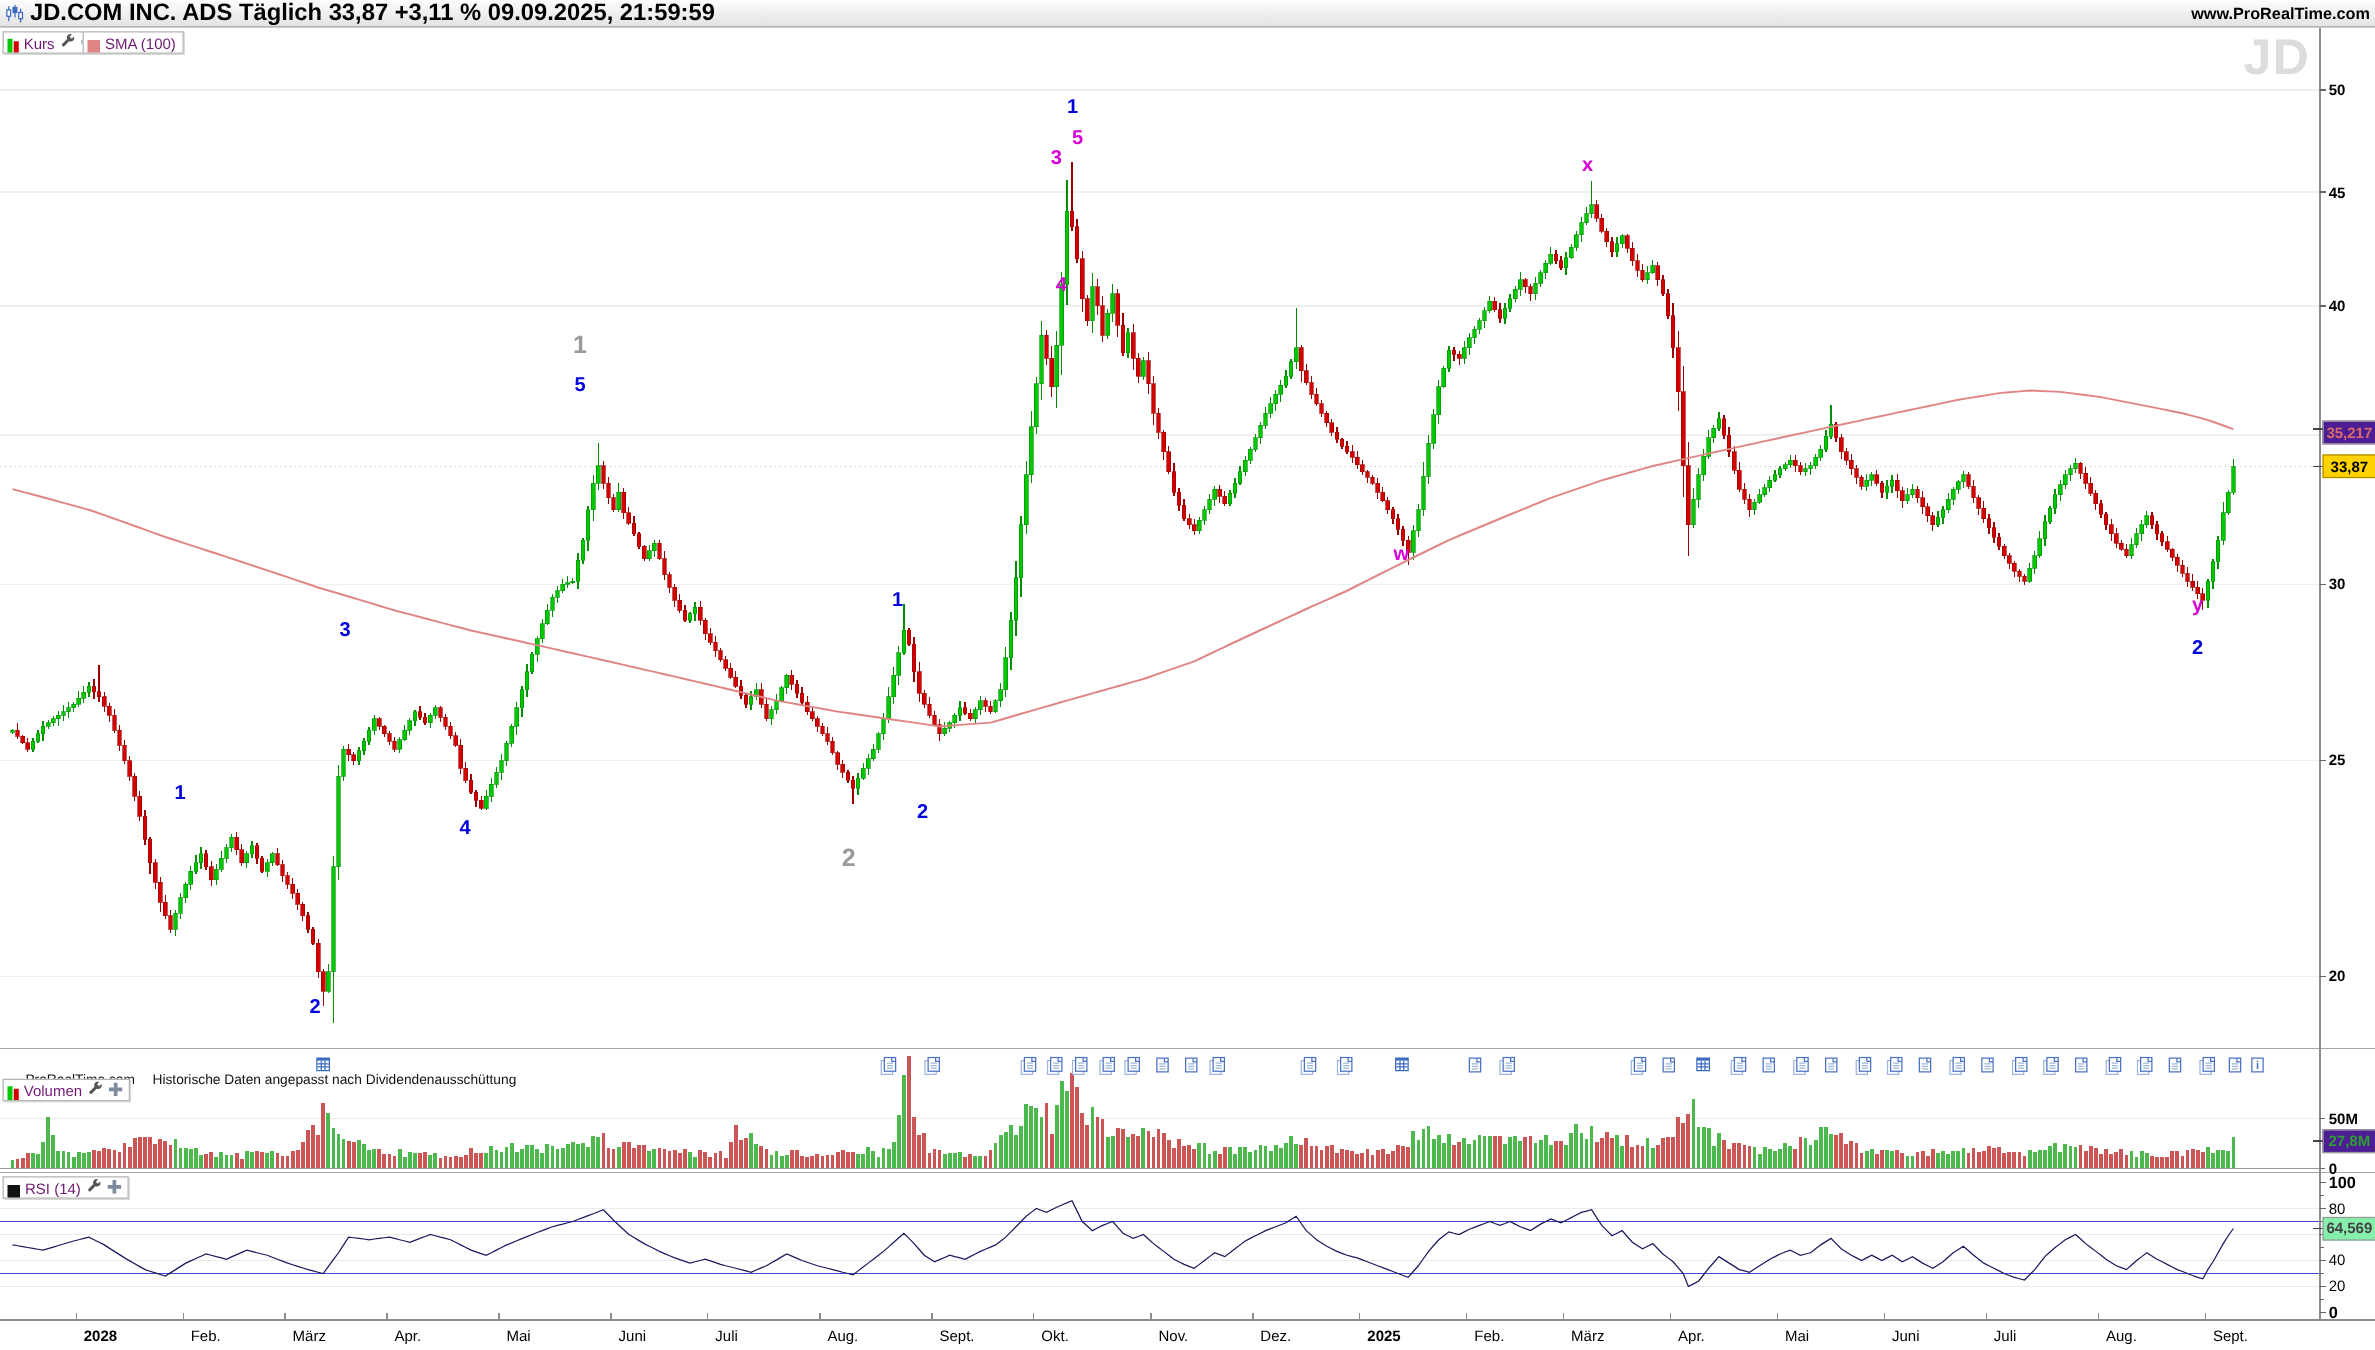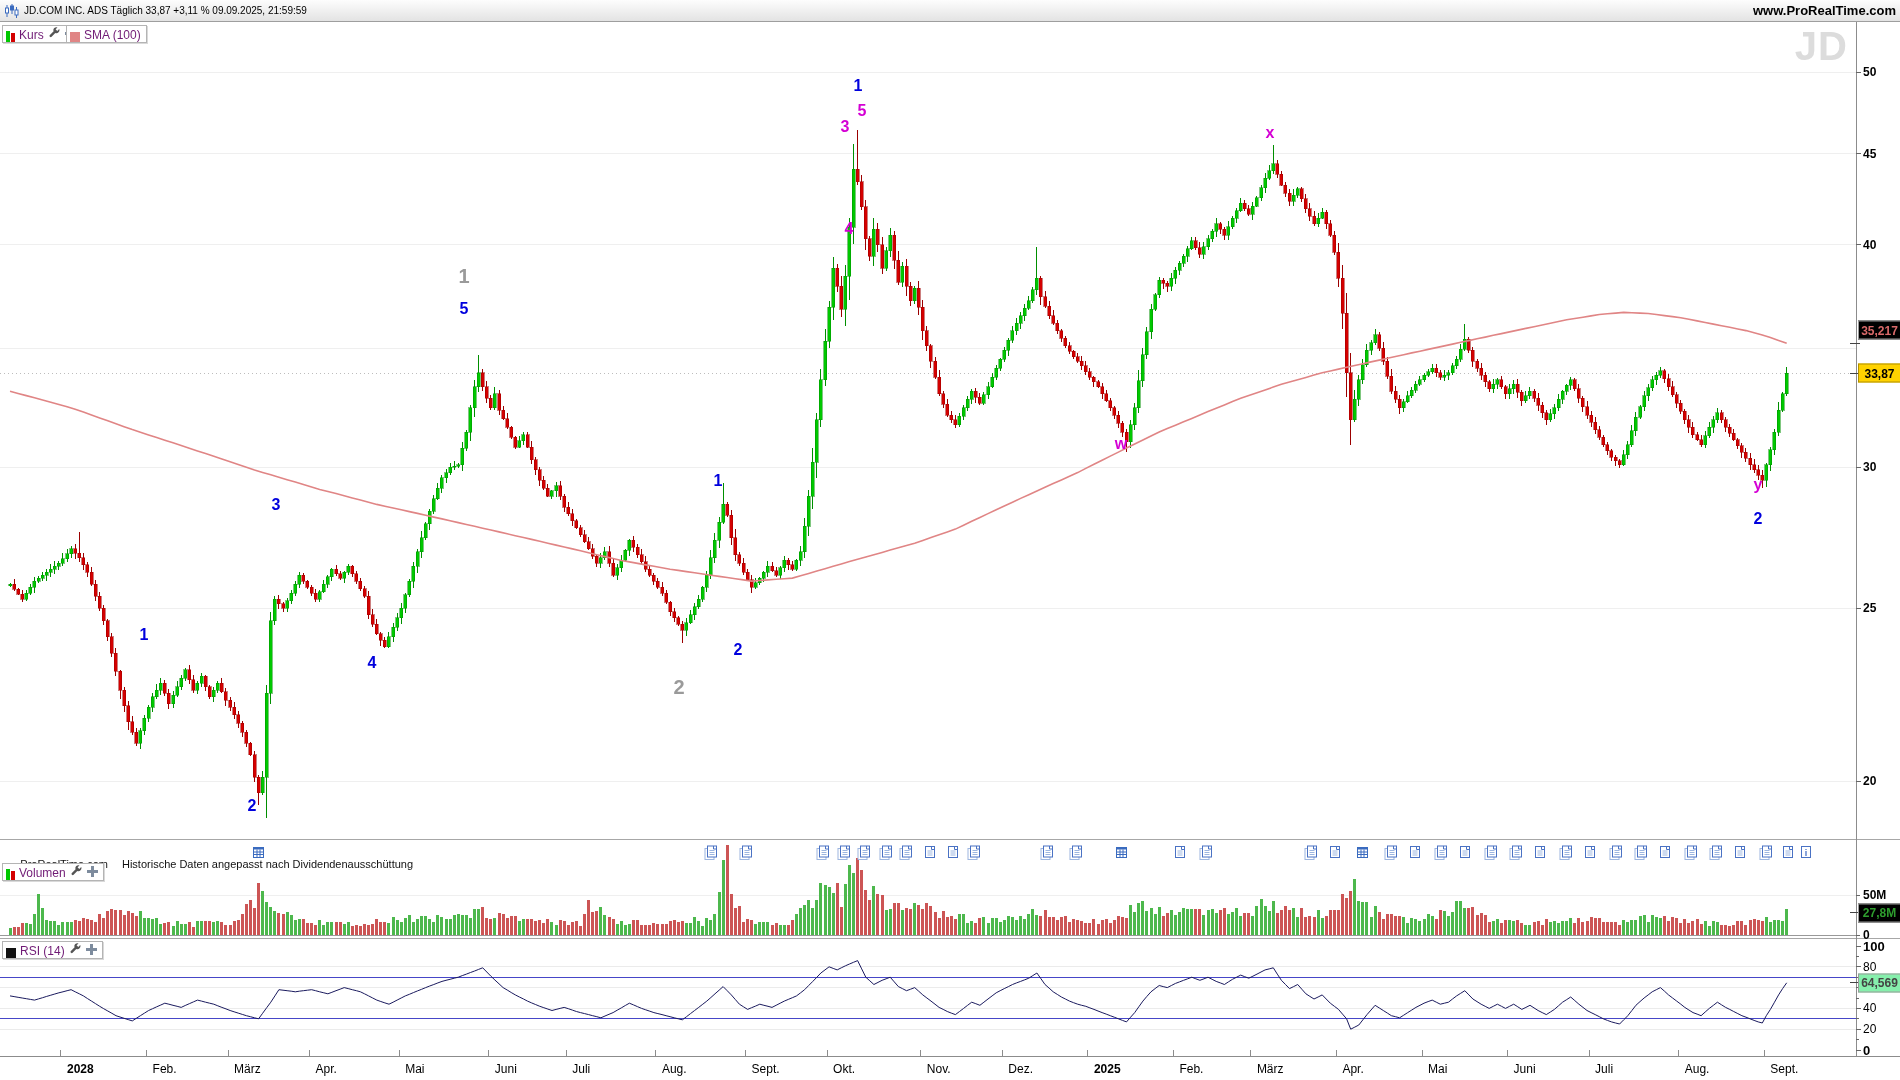--- a/index.html
+++ b/index.html
@@ -2,21 +2,21 @@
 <html><head>
 <meta charset="utf-8">
 <style>
   html,body{margin:0;padding:0;width:1900px;height:1080px;overflow:hidden;background:#fff;
     font-family:"Liberation Sans","DejaVu Sans",sans-serif;}
   #app{position:relative;width:1900px;height:1080px;}
   .titlebar{position:absolute;left:0;top:0;width:1900px;height:22px;
     background:linear-gradient(#fdfdfd,#e3e3e3);border-bottom:1px solid #9e9e9e;
     display:flex;align-items:center;box-sizing:border-box;}
   .tb-icon{margin-left:3px;margin-right:5px;display:inline-flex;}
-  .tb-title{font-size:10px;font-weight:normal;color:#000;white-space:pre;}
+  .tb-title{font-size:19px;font-weight:bold;color:#000;white-space:pre;}
   .tb-url{margin-left:auto;margin-right:4px;font-size:13px;font-weight:bold;color:#000;}
   .chart{position:absolute;left:0;top:22px;width:1900px;height:1058px;}
   svg#plot{position:absolute;left:0;top:0;}
   .chip{position:absolute;display:flex;align-items:flex-end;gap:4px;height:16px;
     background:#fff;border:1px solid #b4b4b4;box-shadow:1px 1px 0 #d9d9d9;
     padding:0 5px 0 3px;font-size:12px;color:#701a75;white-space:nowrap;z-index:5;}
   .sw2{display:inline-flex;align-items:flex-end;gap:1px;}
   .sw2 i{display:inline-block;width:4px;}
   .sw2 .g{height:11px;background:#00c800;}
   .sw2 .r{height:9px;background:#d40000;}
@@ -1544,23 +1544,23 @@
         <div class="ann" style="left:718px;top:459px;color:#0000dd;font-size:16px">1</div>
         <div class="ann" style="left:738px;top:628px;color:#0000dd;font-size:16px">2</div>
         <div class="ann" style="left:858px;top:64px;color:#0000dd;font-size:16px">1</div>
         <div class="ann" style="left:862px;top:89px;color:#d400d4;font-size:16px">5</div>
         <div class="ann" style="left:845px;top:105px;color:#d400d4;font-size:16px">3</div>
         <div class="ann" style="left:849px;top:207px;color:#d400d4;font-size:16px">4</div>
         <div class="ann" style="left:1121px;top:422px;color:#d400d4;font-size:16px">w</div>
         <div class="ann" style="left:1270px;top:111px;color:#d400d4;font-size:16px">x</div>
         <div class="ann" style="left:1758px;top:463px;color:#d400d4;font-size:16px">y</div>
         <div class="ann" style="left:1758px;top:497px;color:#0000dd;font-size:16px">2</div>
-        <div class="vbox" style="top:308px;color:#d96a6a;background:#000000">35,217</div>
+        <div class="vbox" style="top:324px;color:#d96a6a;background:#4c1d95">35,217</div>
         <div class="vbox" style="top:351.4678440752124px;color:#000;background:#ffd200;border-color:#b08f00">33,87</div>
-        <div class="vbox" style="top:890.76px;color:#2e9e2e;background:#000000">27,8M</div>
+        <div class="vbox" style="top:890.76px;color:#2e9e2e;background:#4c1d95">27,8M</div>
         <div class="vbox" style="top:960.84824px;color:#444;background:#86efac">64,569</div>
         <div class="evt" style="left:252px;top:823px"><svg width="13" height="13" viewBox="0 0 13 13">
             <rect x="1" y="1" width="11" height="11" fill="#3a6bbf"></rect>
             <rect x="2" y="3.5" width="9" height="7.5" fill="#fff"></rect>
             <path d="M2 6h9M2 8.5h9M5 3.5v8M8 3.5v8" stroke="#3a6bbf"></path>
           </svg></div>
         <div class="evt" style="left:704px;top:823px"><svg width="14" height="15" viewBox="0 0 14 15">
             <rect x="1" y="3.5" width="9" height="11" fill="#fff" stroke="#9db6e0"></rect>
             <rect x="3.5" y="1" width="9" height="11" fill="#fff" stroke="#4a72c4"></rect>
             <path d="M9.5 1v3h3" fill="none" stroke="#4a72c4"></path>

